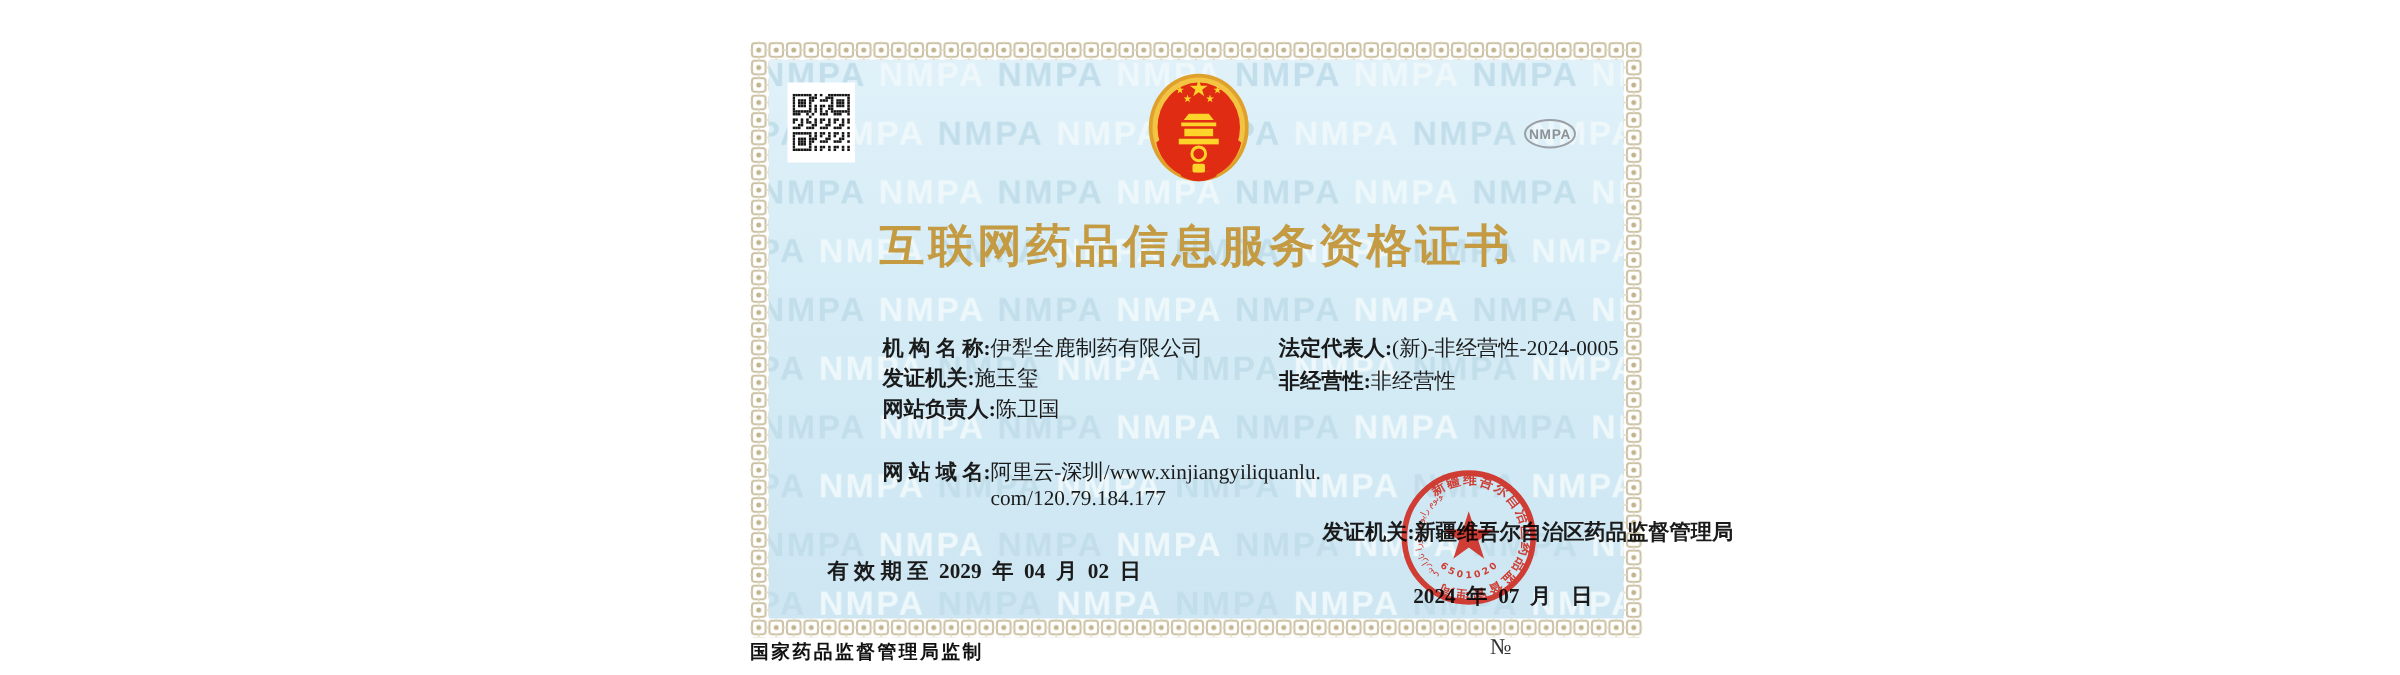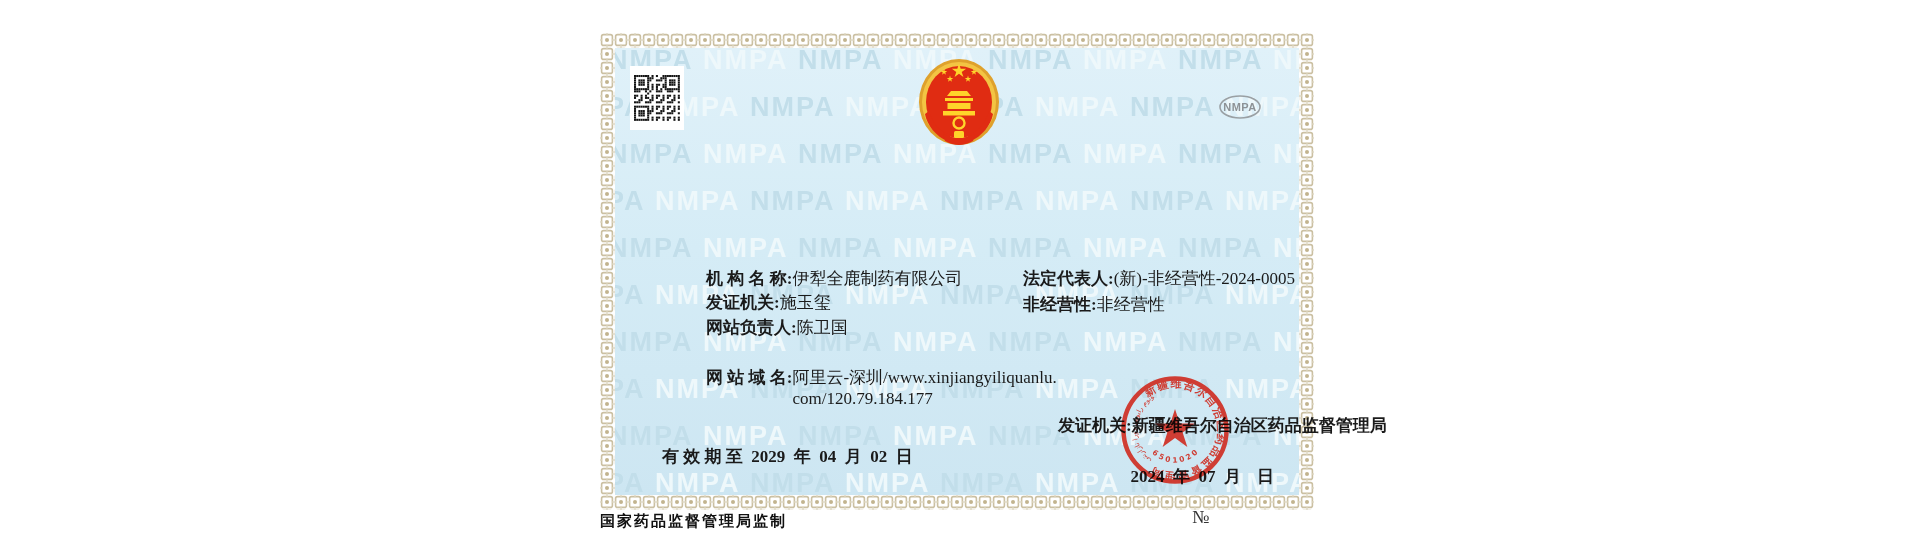--- a/index.html
+++ b/index.html
@@ -319,20 +319,21 @@
       <path d="M72 54 C68 68 60 75 50 78 L53 84 C65 80 74 68 76 57 Z" fill="#e02c12"></path>
       <path d="M26 76 Q42 86 58 76 L56 84 Q42 92 28 84 Z" fill="#e02c12"></path>
       <rect x="37" y="74" width="10" height="7" rx="1.5" fill="#ffd42a"></rect>
     </svg>
 
     <svg class="nmpa-oval" viewBox="0 0 44 26">
       <ellipse cx="22" cy="13" rx="20" ry="11" fill="none" stroke="#9aa0a4" stroke-width="1.6"></ellipse>
       <text x="22" y="17" text-anchor="middle">NMPA</text>
     </svg>
 
+    <div class="title">互联网药品信息服务资格证书</div>
 
     <div class="row r-l" style="top:235px">
       <span class="lbl">机 构 名 称:</span><span class="val">伊犁全鹿制药有限公司</span>
     </div>
     <div class="row r-l" style="top:259px">
       <span class="lbl">发证机关:</span><span class="val">施玉玺</span>
     </div>
     <div class="row r-l" style="top:284px">
       <span class="lbl">网站负责人:</span><span class="val">陈卫国</span>
     </div>

